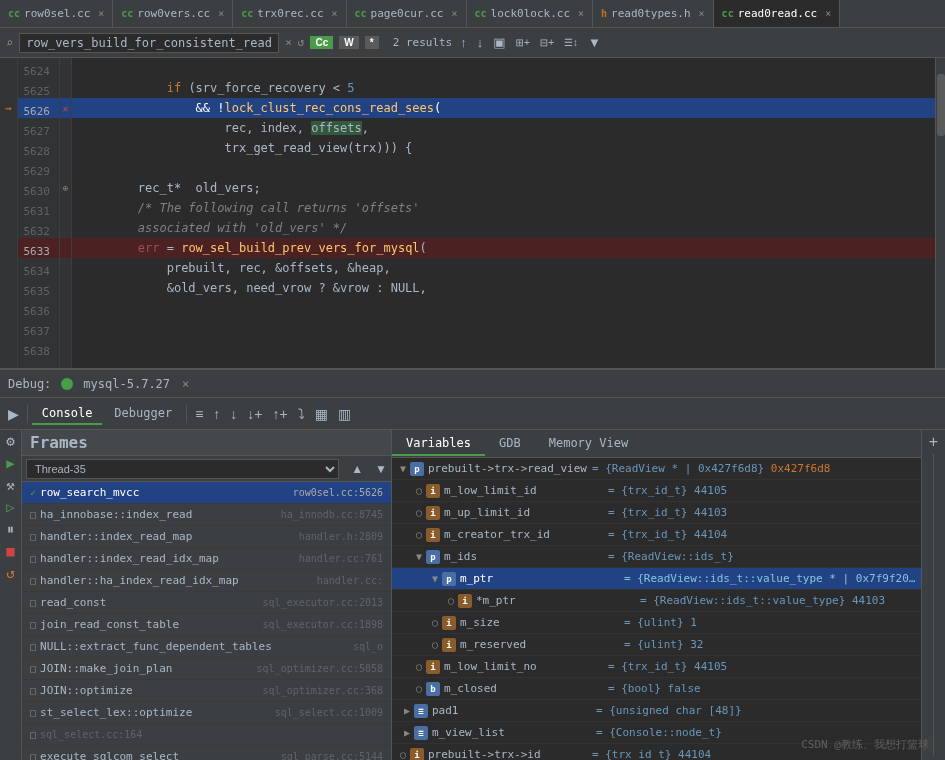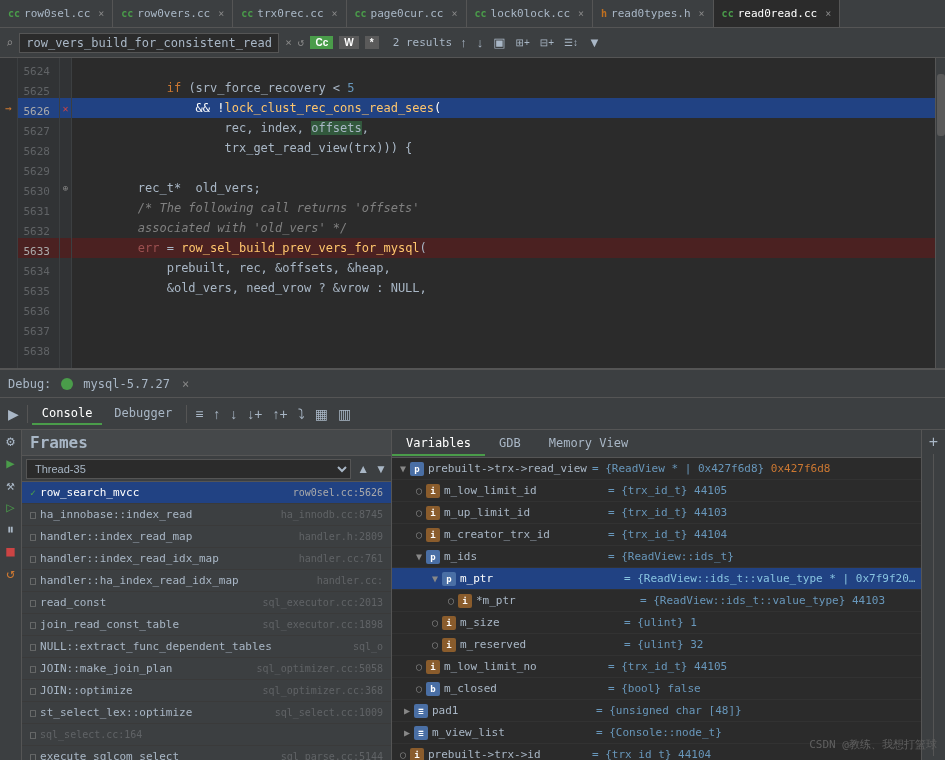--- a/index.html
+++ b/index.html
@@ -222,21 +222,21 @@
       border-bottom: 1px solid #555;
     }
     .frames-title { font-size: 16px; font-weight: bold; color: #a9b7c6; }
     .frames-toolbar {
       display: flex;
       align-items: center;
       height: 26px;
       padding: 0 4px;
       background: #3c3f41;
       border-bottom: 1px solid #555;
-      gap: 6px;
+      gap: 12px;
     }
     .thread-select {
       background: #2b2b2b;
       color: #a9b7c6;
       border: 1px solid #555;
       font-size: 11px;
       padding: 2px 4px;
       flex: 1;
     }
     .frames-nav-btn {
@@ -336,21 +336,21 @@
     .var-row.selected .var-value { color: #88c4e0; }
 
     
     ::-webkit-scrollbar { width: 8px; height: 8px; }
     ::-webkit-scrollbar-track { background: #3c3f41; }
     ::-webkit-scrollbar-thumb { background: #5a5a5a; }
 
     .csdn-watermark {
       position: absolute;
       bottom: 8px;
-      right: 8px;
+      right: 16px;
       color: #606060;
       font-size: 11px;
       pointer-events: none;
     }
 
     .plus-btn {
       background: none;
       border: none;
       color: #a9b7c6;
       cursor: pointer;

